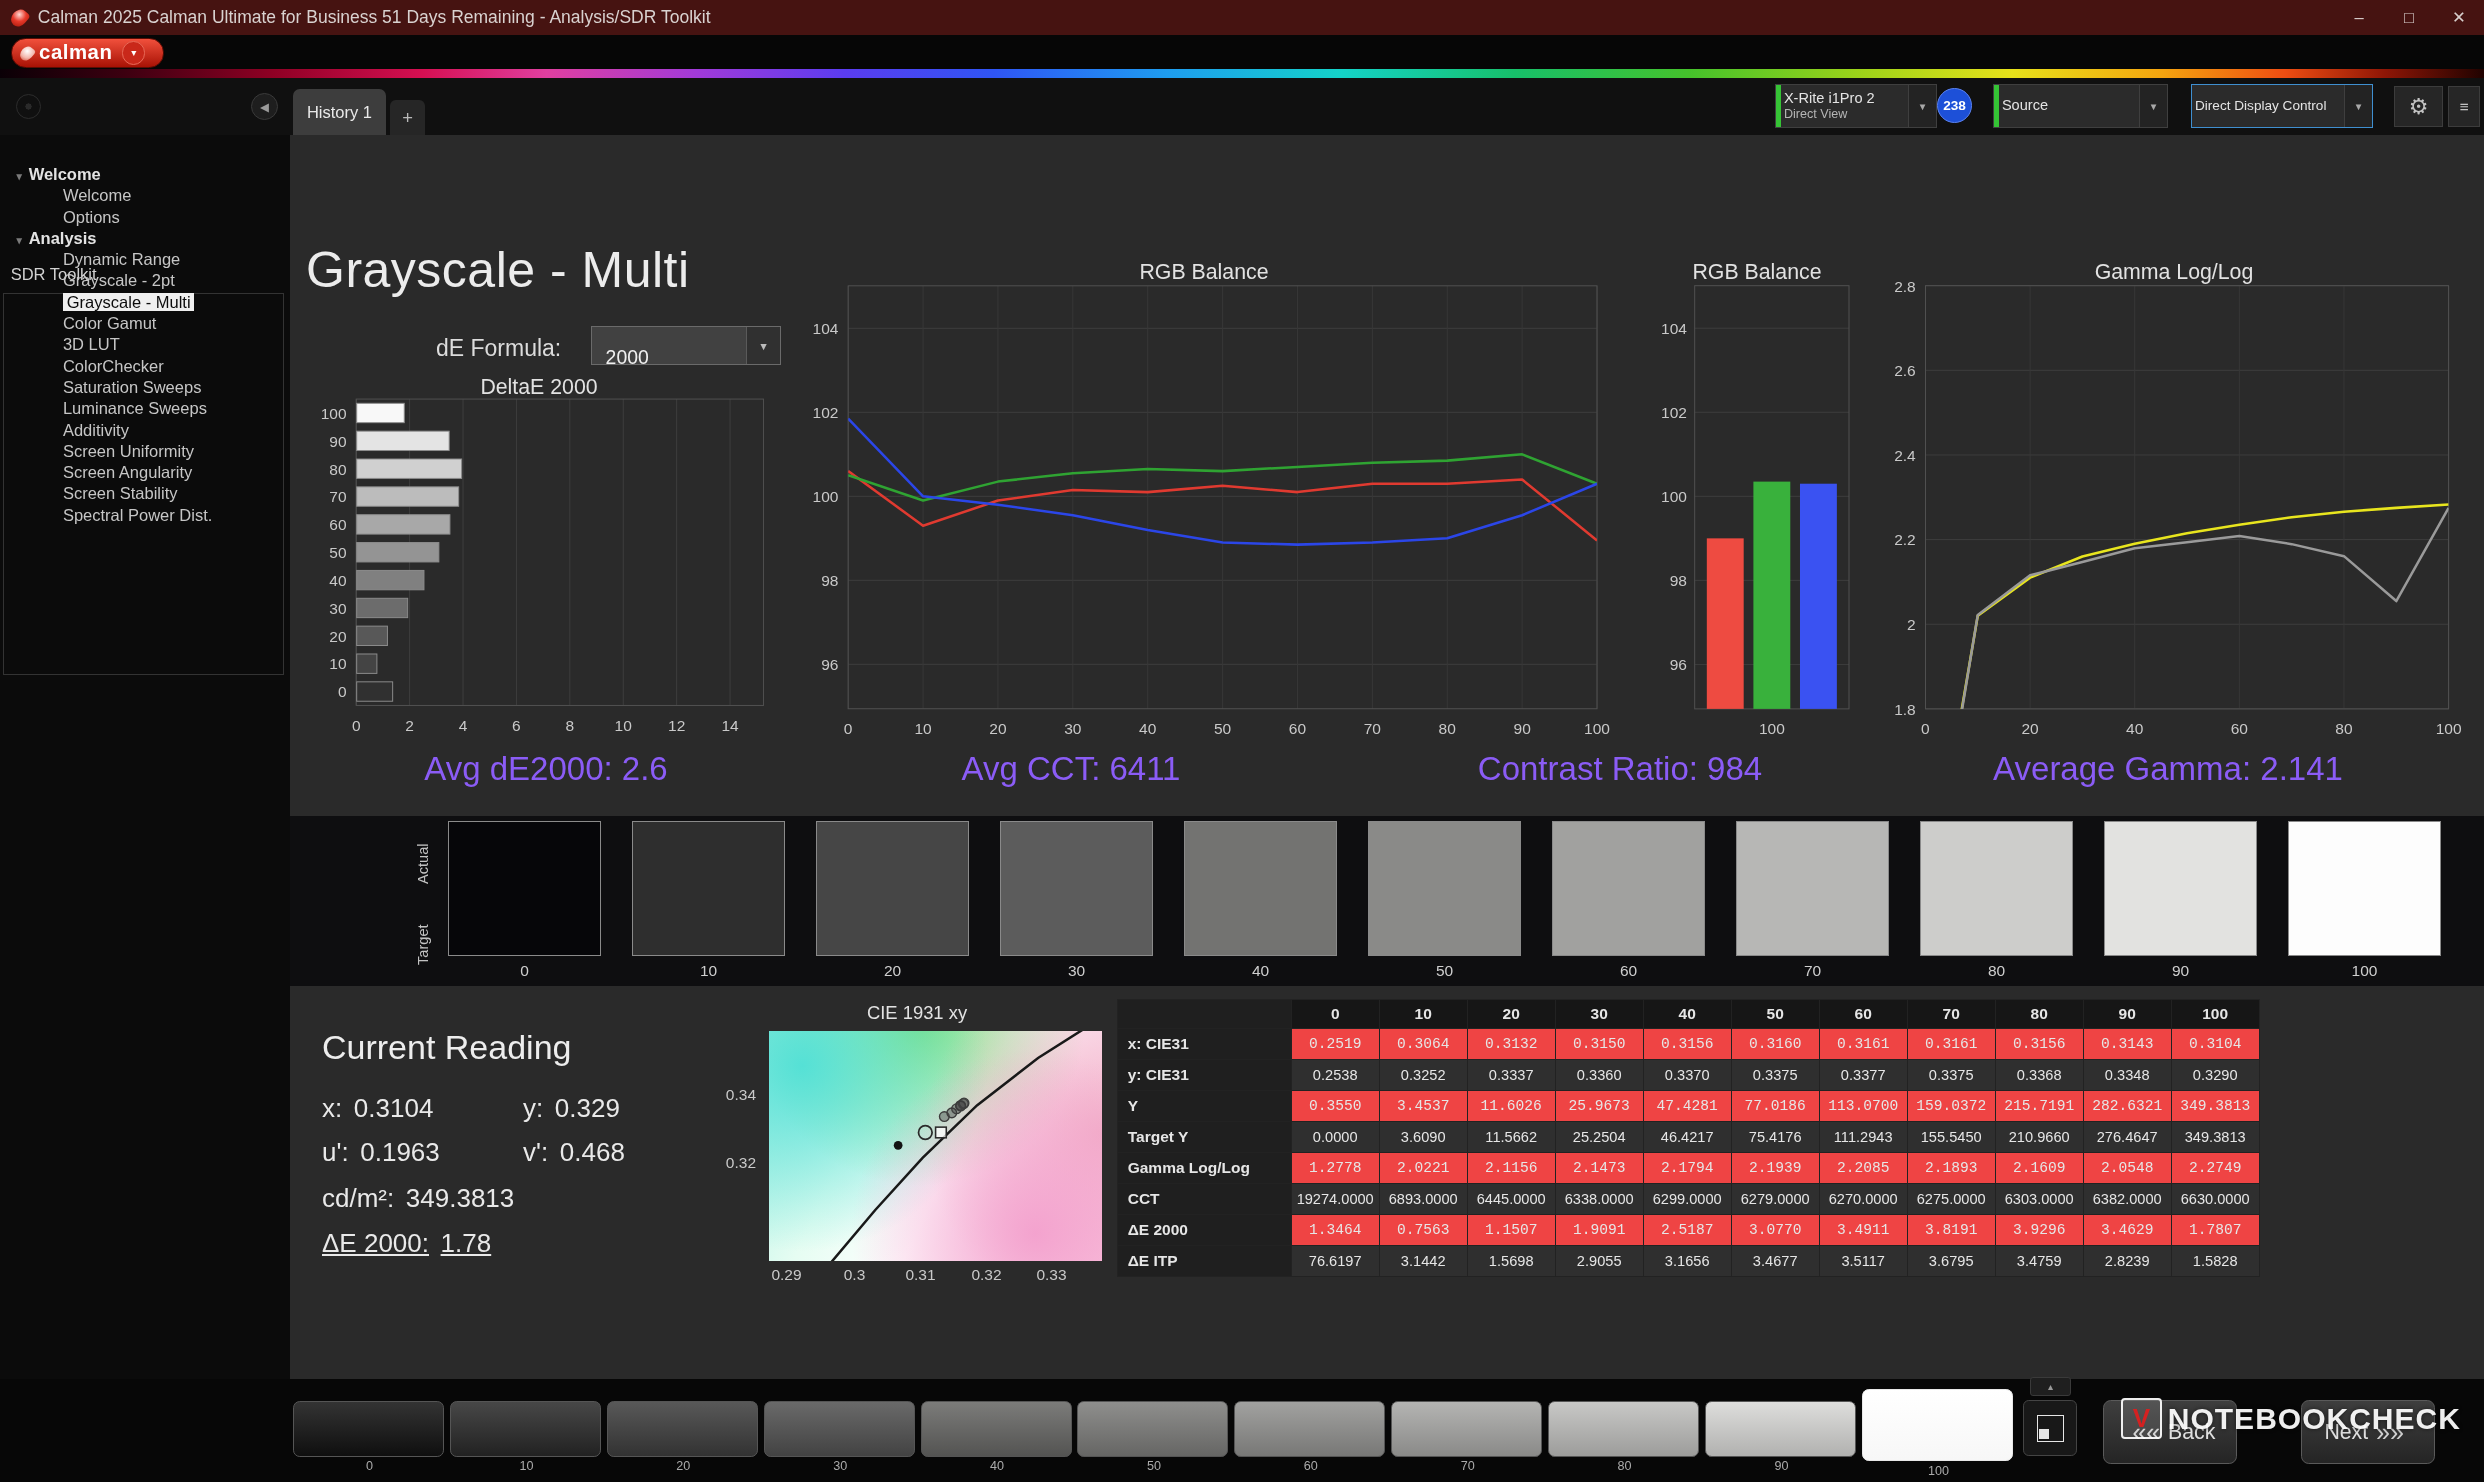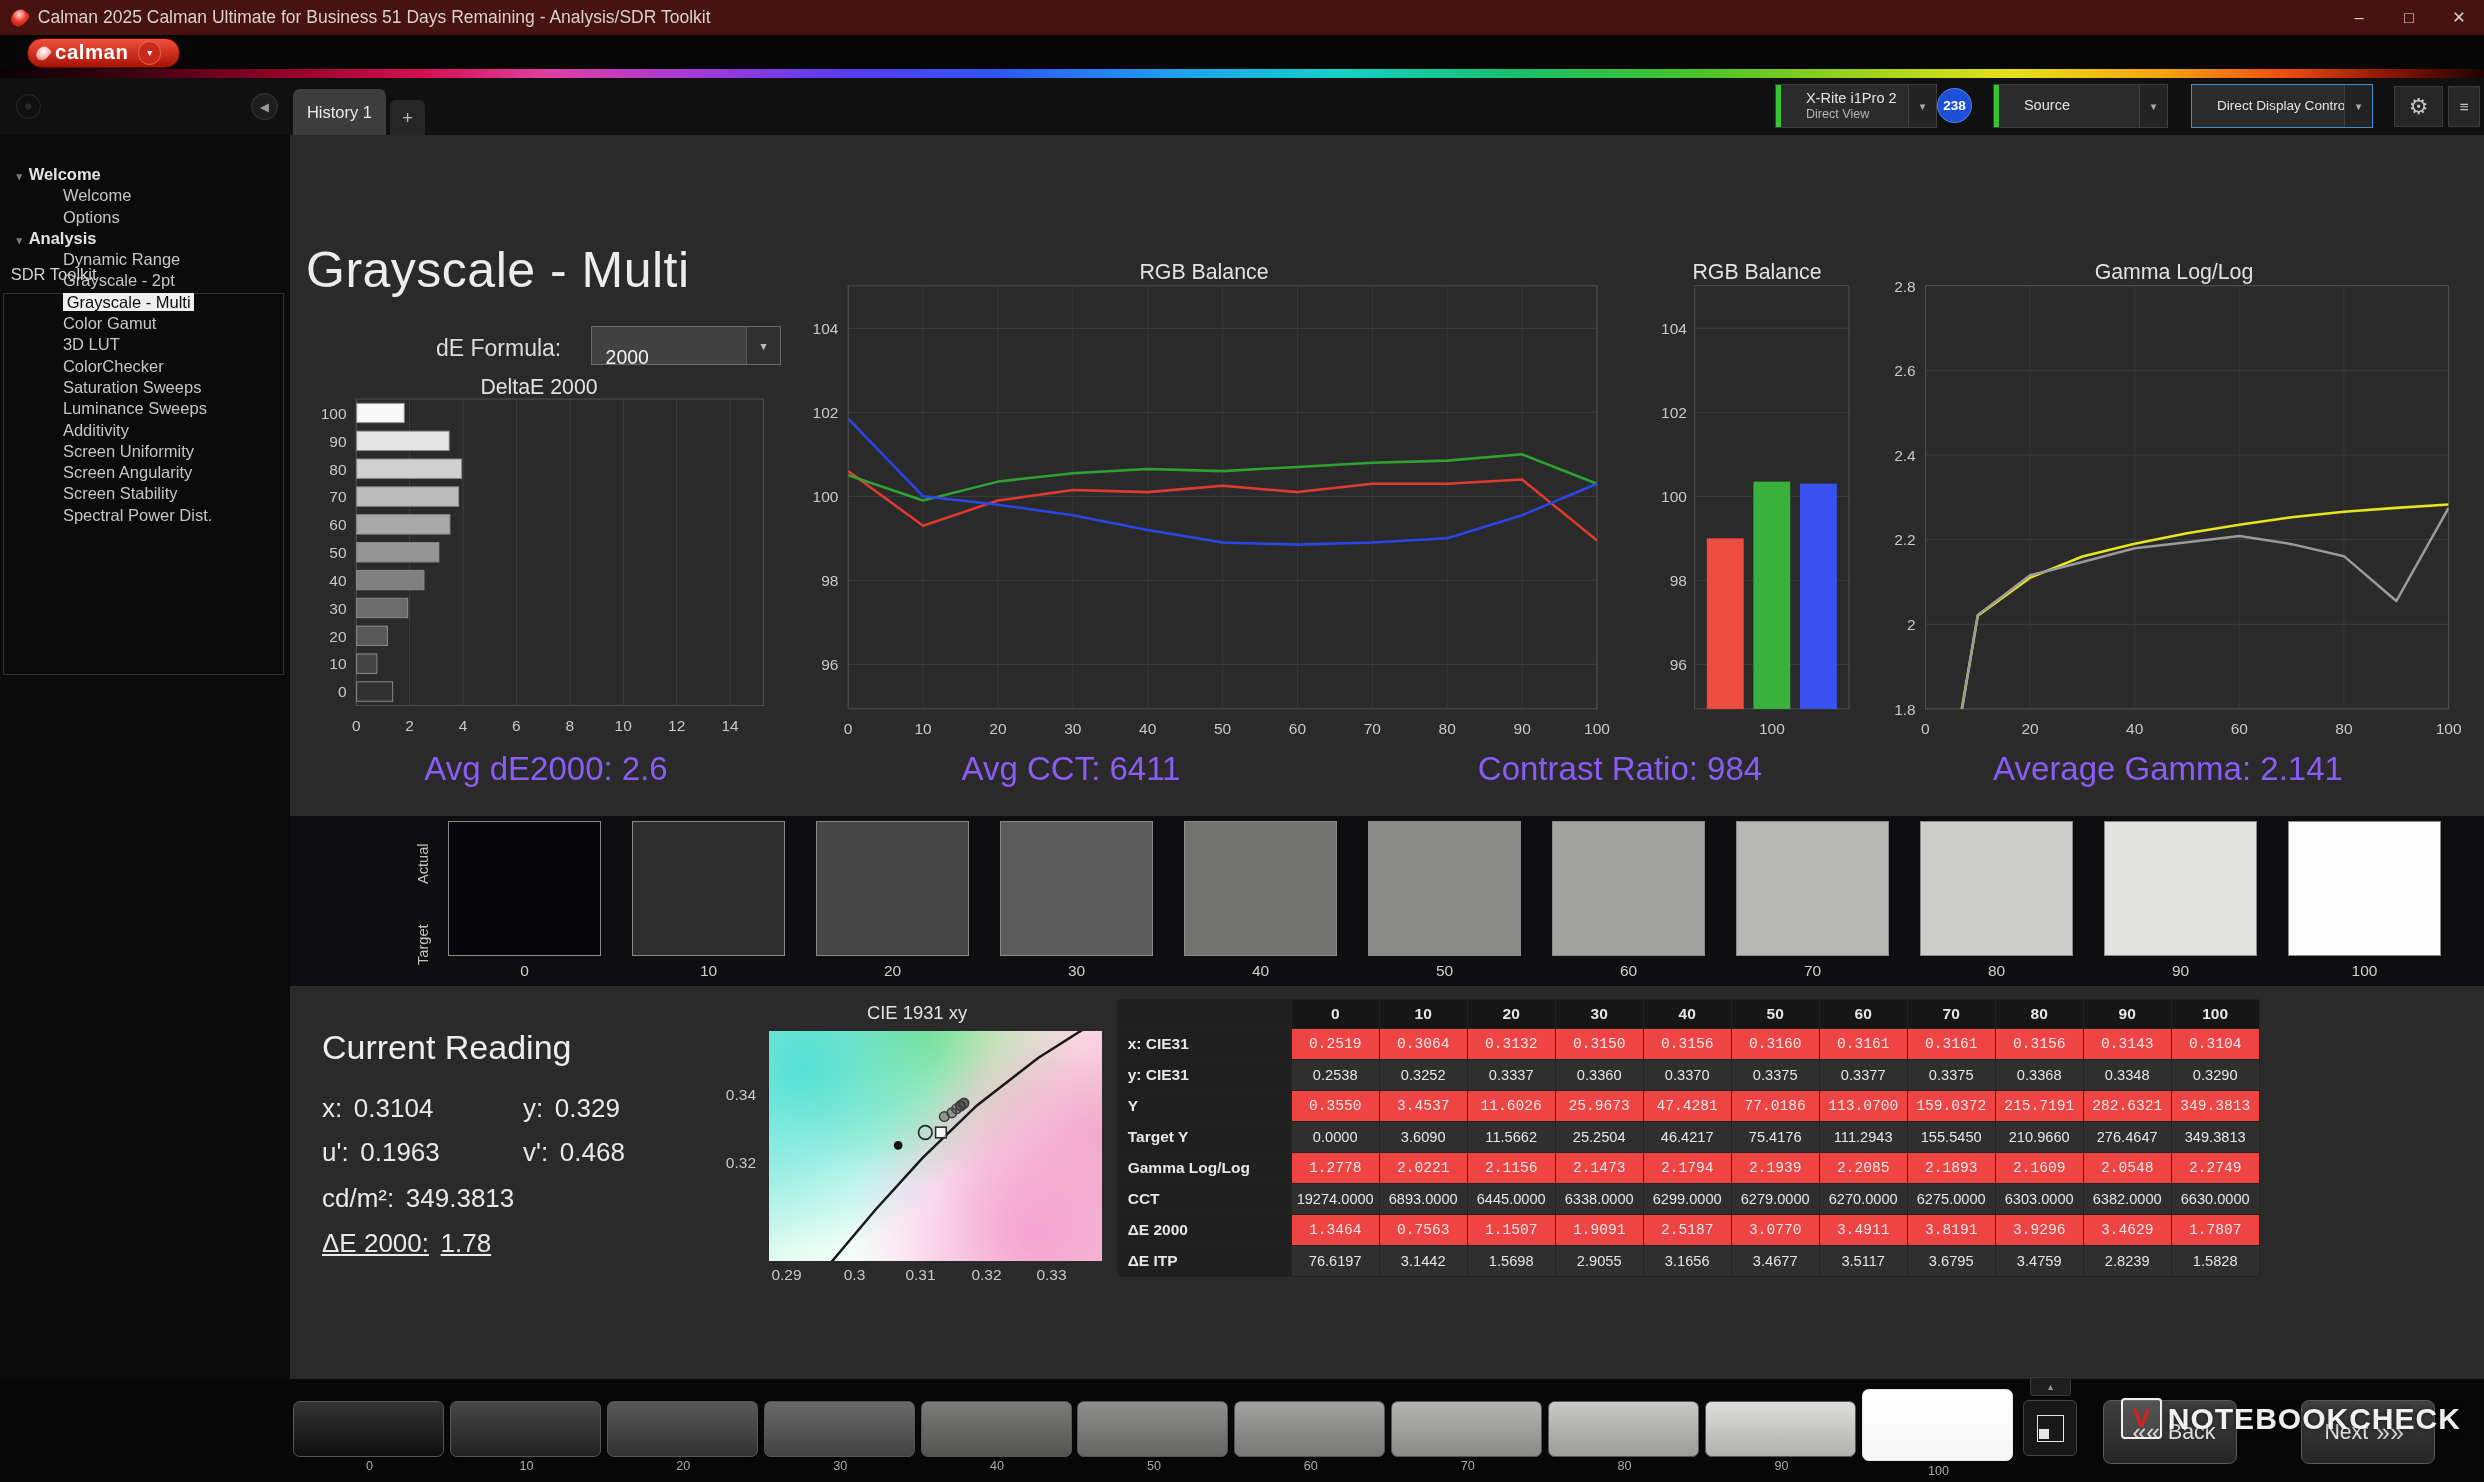--- a/index.html
+++ b/index.html
@@ -8,41 +8,41 @@
   .abs{position:absolute;}
   
   .titlebar{position:absolute;left:0;top:0;width:2484px;height:35px;background:#461311;display:flex;align-items:center;}
   .title-text{font-size:17.5px;color:#d9d2d0;margin-left:11.6px;}
   .drop-icon{width:14.6px;height:17.5px;margin-left:11.6px;background:radial-gradient(circle at 35% 35%,#ffd9d4 0%,#e8392a 45%,#9c1407 100%);
              border-radius:50% 3.9px 50% 50%;transform:rotate(40deg);}
   .winbtns{position:absolute;right:0;top:0;height:35px;display:flex;}
   .winbtn{width:50px;height:35px;display:flex;align-items:center;justify-content:center;font-size:16.5px;color:#d8cfcd;}
   
   .logobar{position:absolute;left:0;top:35px;width:2484px;height:34px;background:#060606;}
-  .logo-pill{position:absolute;left:27px;top:2.9px;width:151px;height:28px;border-radius:14.6px;
+  .logo-pill{position:absolute;left:11px;top:2.9px;width:151px;height:28px;border-radius:14.6px;
              background:linear-gradient(#f1503c,#a81205);display:flex;align-items:center;border:1px solid #5f0c04;}
   .logo-drop{width:11.6px;height:14.6px;margin-left:8.7px;background:radial-gradient(circle at 40% 35%,#fff,#f3b8ae 55%,#d24330);border-radius:50% 2.9px 50% 50%;transform:rotate(40deg);}
   .logo-word{font-size:20.4px;font-weight:bold;color:#fff;margin-left:6.8px;letter-spacing:0.5px;}
   .logo-dd{width:21.3px;height:21.3px;border-radius:50%;background:#c9281a;border:1px solid #e86a58;margin-left:9.7px;
            display:flex;align-items:center;justify-content:center;font-size:8.7px;color:#fff;}
   .rainbow{position:absolute;left:0;top:69px;width:2484px;height:8.7px;
     background:linear-gradient(90deg,#0a0006 0%,#3c0010 5%,#8f0024 11%,#d60f52 17%,#e03fa0 22%,#a23ad8 28%,#5b3cf0 34%,#2f55f5 40%,#1e9df0 47%,#14d3c8 54%,#17c06a 61%,#45c22b 68%,#9ed319 75%,#e7e11a 81%,#f5a50f 87%,#ee4d12 92%,#8f1606 96%,#200200 100%);}
   
   .tabbar{position:absolute;left:0;top:78px;width:2484px;height:57px;background:#101010;}
   .tab{position:absolute;left:293px;top:89px;width:93px;height:46px;background:#3d3d3d;border-radius:6.8px 6.8px 0 0;
        color:#e9e9e9;font-size:16.5px;display:flex;align-items:center;justify-content:center;}
   .tab-add{position:absolute;left:390px;top:100px;width:35px;height:35px;background:#262626;border-radius:5.8px 5.8px 0 0;
        color:#b9b9b9;font-size:18.4px;display:flex;align-items:center;justify-content:center;}
   .circle-btn{position:absolute;width:25px;height:25px;border-radius:50%;background:#1e1e1e;border:1px solid #3a3a3a;
        display:flex;align-items:center;justify-content:center;color:#9a9a9a;font-size:11.6px;}
   .nav-dot{position:absolute;width:23px;height:23px;border-radius:50%;border:1px solid #2c2c2c;background:radial-gradient(circle,#2a2a2a 0 18%,transparent 20%);}
   
   .dd{position:absolute;top:84px;height:44px;background:#2b2b2b;border:1px solid #3f3f3f;display:flex;align-items:center;box-sizing:border-box;}
   .dd-accent{width:4.9px;height:100%;background:#35c435;flex:none;}
-  .dd-txt{flex:1;padding-left:25px;line-height:1.18;overflow:hidden;white-space:nowrap;}
+  .dd-txt{flex:1;padding-left:3px;line-height:1.18;overflow:hidden;white-space:nowrap;}
   .dd-l1{font-size:14.6px;color:#e4e4e4;}
   .dd-l2{font-size:12.6px;color:#b5b5b5;}
   .dd-arrow{width:27px;height:100%;display:flex;align-items:center;justify-content:center;color:#a8a8a8;
             font-size:9.7px;border-left:1px solid #3f3f3f;background:#232323;flex:none;}
   .badge{position:absolute;top:88px;width:35px;height:35px;border-radius:50%;background:#1d50d8;border:1.9px solid #5b82f0;
          color:#fff;font-size:13.6px;font-weight:bold;display:flex;align-items:center;justify-content:center;box-sizing:border-box;}
   .sqbtn{position:absolute;top:86px;height:41px;background:#262626;border:1px solid #3c3c3c;color:#c3c3c3;
          display:flex;align-items:center;justify-content:center;box-sizing:border-box;}
   
   .sidebar{position:absolute;left:0;top:135px;width:290px;height:1348px;background:#0b0b0b;}

